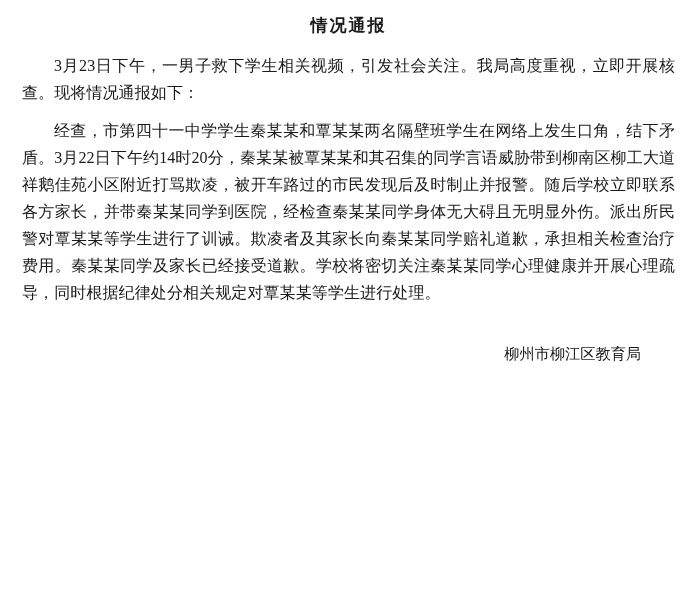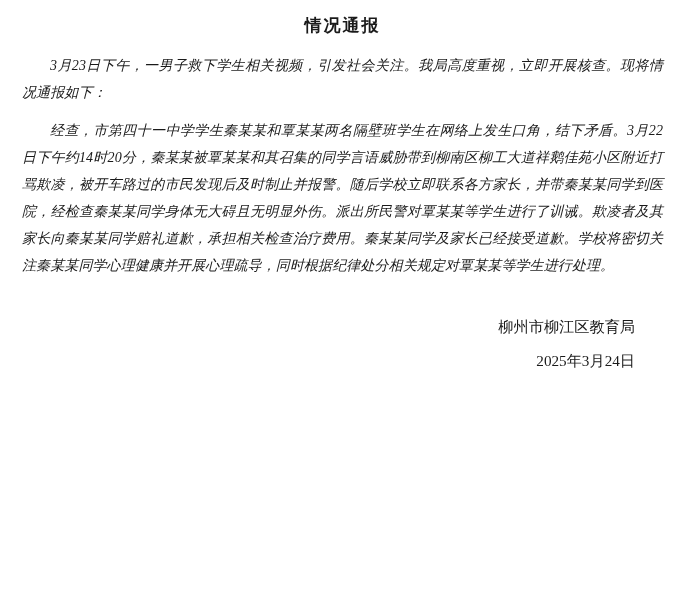--- a/index.html
+++ b/index.html
@@ -11,62 +11,60 @@
     width: 697px;
     height: 610px;
     font-family: "Liberation Serif", "DejaVu Serif", serif;
     color: #1a1a1a;
     overflow: hidden;
   }
   .page {
     width: 697px;
     height: 610px;
     box-sizing: border-box;
-    padding: 14px 34px 10px 22px;
+    padding: 14px 22px 10px 22px;
     background: #ffffff;
   }
   .doc-title {
     text-align: center;
     font-size: 17px;
     font-weight: bold;
     letter-spacing: 2px;
     margin: 0 0 14px 0;
     line-height: 24px;
   }
   .body-text p {
     margin: 0 0 11px 0;
-    font-size: 14px;
+    font-size: 16px;
     line-height: 27px;
     text-align: justify;
     text-justify: inter-ideograph;
     text-indent: 2em;
     letter-spacing: 0.1px;
-    font-style: italic;
   }
   .signature {
     margin-top: 34px;
     text-align: right;
     font-size: 15.2px;
     line-height: 28px;
     padding-right: 22px;
   }
   .signature div {
-    margin: 6px;
+    margin: 12px;
   }
 </style>
 </head>
 <body>
 
 <div class="page">
 
   <h1 class="doc-title">情况通报</h1>
 
   <div class="body-text">
     <p>3月23日下午，一男子救下学生相关视频，引发社会关注。我局高度重视，立即开展核查。现将情况通报如下：</p>
     <p>经查，市第四十一中学学生秦某某和覃某某两名隔壁班学生在网络上发生口角，结下矛盾。3月22日下午约14时20分，秦某某被覃某某和其召集的同学言语威胁带到柳南区柳工大道祥鹅佳苑小区附近打骂欺凌，被开车路过的市民发现后及时制止并报警。随后学校立即联系各方家长，并带秦某某同学到医院，经检查秦某某同学身体无大碍且无明显外伤。派出所民警对覃某某等学生进行了训诫。欺凌者及其家长向秦某某同学赔礼道歉，承担相关检查治疗费用。秦某某同学及家长已经接受道歉。学校将密切关注秦某某同学心理健康并开展心理疏导，同时根据纪律处分相关规定对覃某某等学生进行处理。</p>
   </div>
 
   <div class="signature">
     <div>柳州市柳江区教育局</div>
-    <div>2025年3月24日</div>
   </div>
 
 </div>
 
 </body></html>

